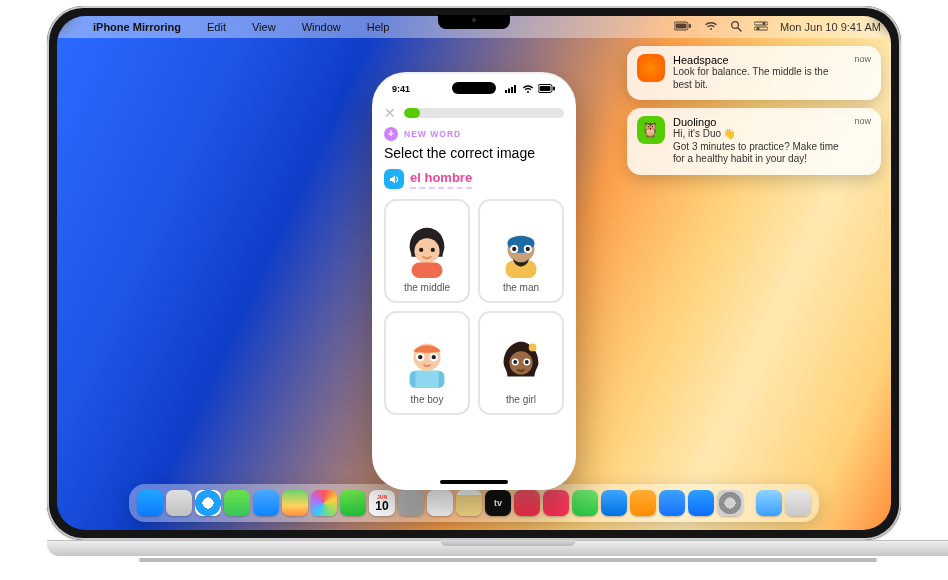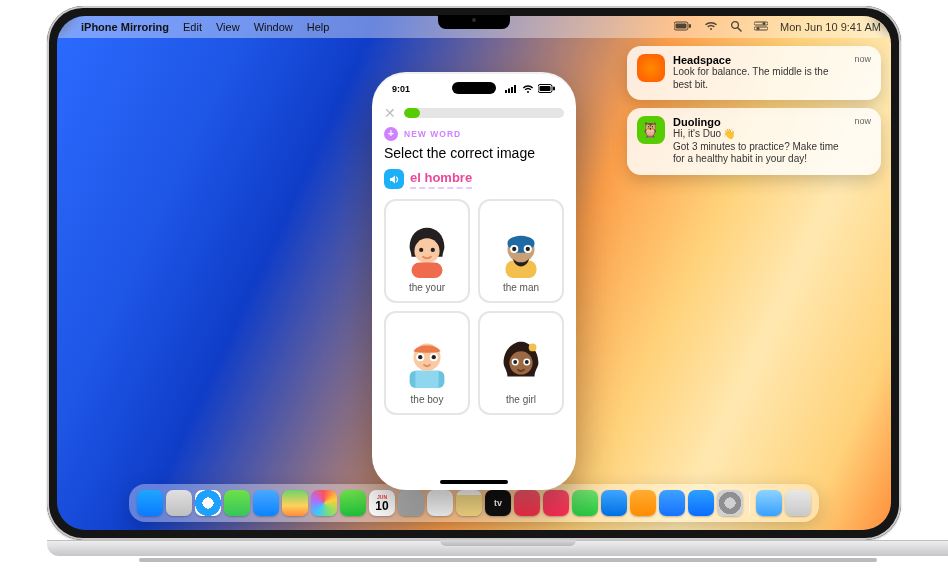--- a/index.html
+++ b/index.html
@@ -35,41 +35,41 @@
   }
   .base .lift {
     position:absolute; left:calc(50% - 68px); top:0; width:136px; height:6px;
     background: linear-gradient(#d9d9db,#b8b8ba); border-radius: 0 0 10px 10px;
   }
   .base .feet {position:absolute; bottom:0; left:10%; right:10%; height:4px; background:#bababc; border-radius:2px; filter:blur(.5px);}
 
   
   .menubar {
     position:absolute; top:0; left:0; right:0; height:22px; padding: 0 10px;
-    display:flex; align-items:center; gap:14px; font-size:11px; color:#111;
+    display:flex; align-items:center; gap:26px; font-size:11px; color:#111;
     background: rgba(255,255,255,.38); backdrop-filter: blur(6px); z-index:2;
   }
   .menubar .apple { font-size:13px; }
   .menubar .app { font-weight:700; }
   .menubar .spacer { flex:1; }
   .menubar .right { display:flex; align-items:center; gap:12px;justify-content:space-between; }
   .menubar .right span, .menubar .right svg { opacity:.85; }
 
   
   .notif-stack { position:absolute; top:30px; right:10px; width:254px; display:flex; flex-direction:column; gap:8px; z-index:4;}
   .notif {
     background: rgba(255,255,255,.82); border-radius:14px; padding:8px 10px 9px;
     box-shadow: 0 6px 16px rgba(0,0,0,.18); display:grid; grid-template-columns:28px 1fr auto; gap:8px;
     font-size:10px;
   }
   .notif .icon { width:28px; height:28px; border-radius:8px; display:flex; align-items:center; justify-content:center;}
   .ic-headspace { background: radial-gradient(circle at 50% 50%, #ff8a00 0%, #ff6600 70%);}
   .ic-duolingo  { background: #58cc02; position:relative;}
   .ic-duolingo::after{content:"🦉"; font-size:15px;}
-  .notif .title { font-weight:700; font-size:11px; }
+  .notif .title { font-weight:400; font-size:11px; }
   .notif .body  { color:#333; line-height:1.25; }
   .notif .when  { color:#666; font-size:9px; }
 
   
   .dock {
     position:absolute; left:50%; bottom:8px; transform:translateX(-50%);
     background: rgba(255,255,255,.35); border-radius:16px; padding:6px 8px;
     display:flex; gap:3px; align-items:center; backdrop-filter: blur(6px);
     box-shadow: 0 6px 20px rgba(0,0,0,.2); z-index:3;
   }
@@ -203,21 +203,21 @@
 Got 3 minutes to practice? Make time for a healthy habit in your day!</div>
           </div>
           <div class="when">now</div>
         </div>
       </div>
 
       <div class="phone">
         <div class="island"></div>
 
         <div class="status">
-          <span>9:01</span>
+          <span>9:41</span>
           <span class="r">
             <span>
               <svg width="13" height="8" viewBox="0 0 13 8">
                   <rect x="0" y="5" width="2" height="3" fill="#000"></rect>
                   <rect x="3" y="3.5" width="2" height="4.5" fill="#000"></rect>
                   <rect x="6" y="2" width="2" height="6" fill="#000"></rect>
                   <rect x="9" y="0" width="2" height="8" fill="#000"></rect>
                 </svg>
             </span>
             <span>
@@ -262,21 +262,21 @@
         <div class="grid2">
           <div class="card">
             <svg class="avatar" viewBox="0 0 60 60">
               <path d="M12 28c0-12 8-20 18-20s18 8 18 20c0 3-2 6-2 10H14c0-4-2-7-2-10z" fill="#241f20"></path>
               <circle cx="30" cy="32" r="13" fill="#f8c9a2"></circle>
               <circle cx="24" cy="31" r="2.2" fill="#241f20"></circle>
                 <circle cx="36" cy="31" r="2.2" fill="#241f20"></circle>
               <path d="M26 38c2 2 6 2 8 0" stroke="#e58b63" stroke-width="2" fill="none" stroke-linecap="round"></path>
               <rect x="14" y="44" width="32" height="16" rx="8" fill="#ee6b4d"></rect>
             </svg>
-            <span class="cap">the your</span>
+            <span class="cap">the middle</span>
           </div>
 
           <div class="card">
             <svg class="avatar" viewBox="0 0 60 60">
               <rect x="14" y="42" width="32" height="18" rx="8" fill="#f3bf4e"></rect>
               <circle cx="30" cy="30" r="14" fill="#caa077"></circle>
               <path d="M16 24c0-10 28-10 28 0 0 6-6 4-6 10H22c0-6-6-4-6-10z" fill="#1d6aa5"></path>
               <circle cx="23" cy="30" r="4.2" fill="#fff"></circle>
                 <circle cx="23" cy="30" r="2.2" fill="#241f20"></circle>
               <circle cx="37" cy="30" r="4.2" fill="#fff"></circle>

